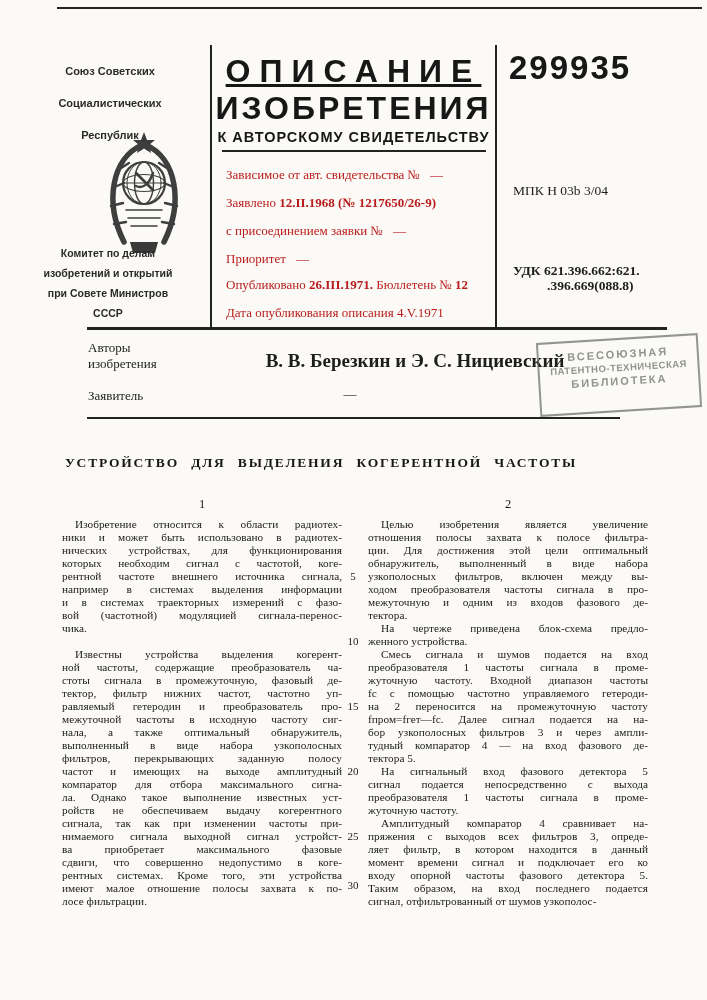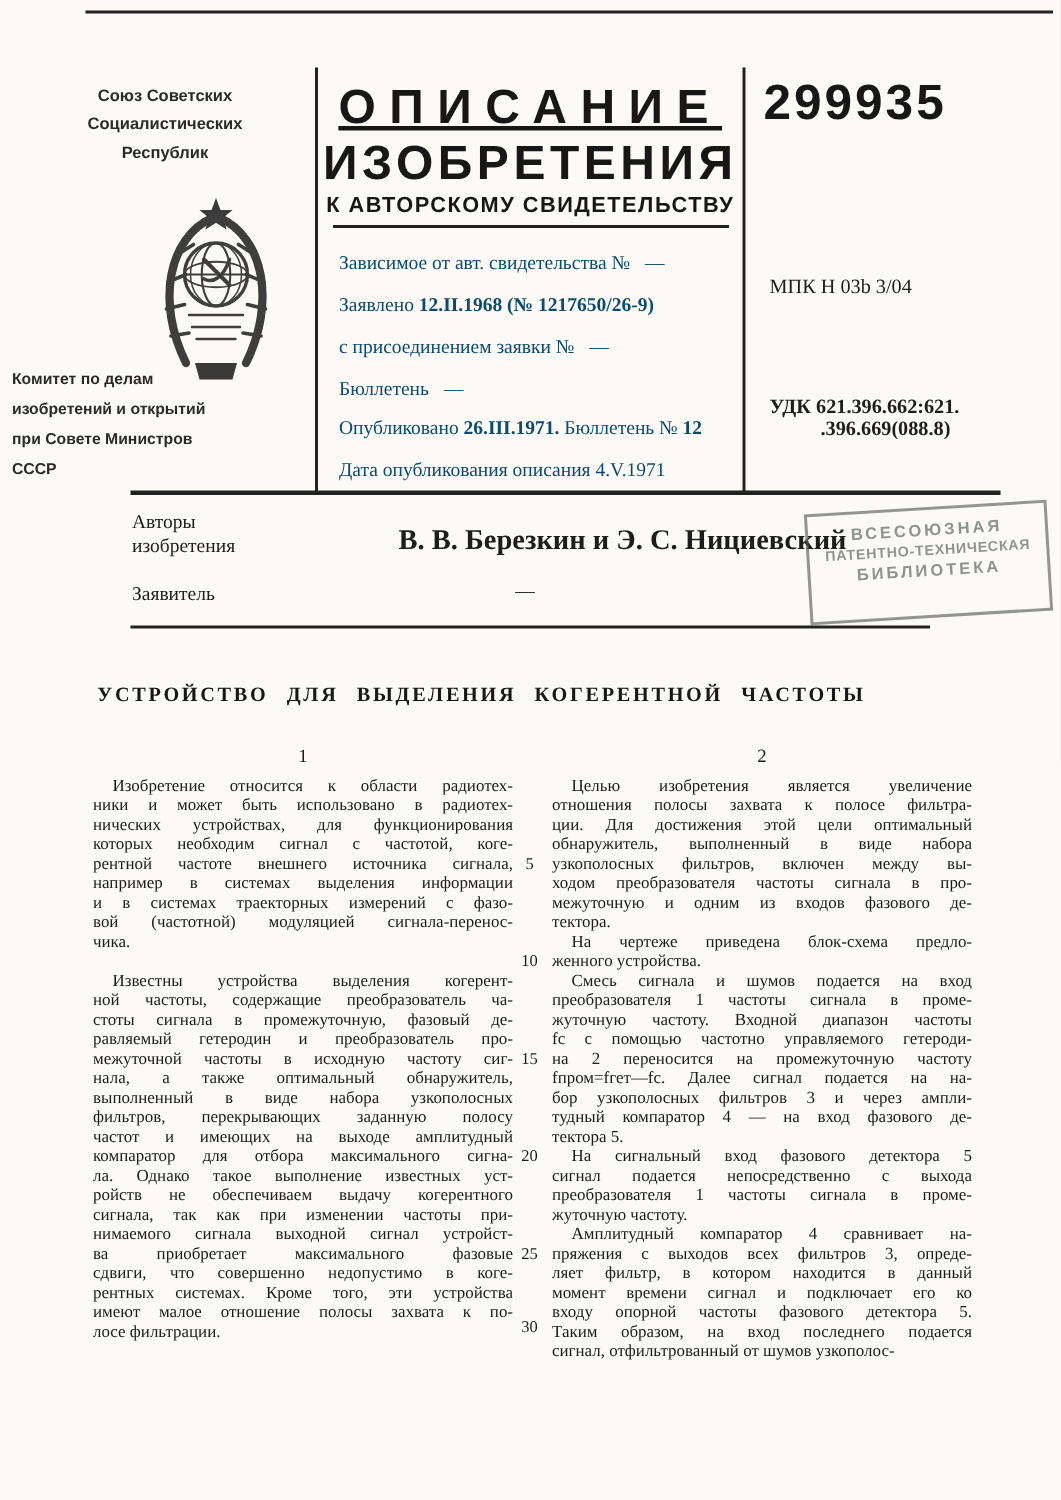--- a/index.html
+++ b/index.html
@@ -9,36 +9,36 @@
   .rule{position:absolute;background:#222;}
   #top-rule{left:57px;top:7px;width:645px;height:2px;}
   #mid-rule{left:87px;top:327px;width:580px;height:3px;}
   #authors-rule{left:87px;top:417px;width:533px;height:2px;}
 
   
   #header{position:absolute;left:0;top:45px;width:707px;height:285px;}
   #col-left{position:absolute;left:0;top:0;width:210px;height:285px;}
   #country{position:absolute;left:15px;top:10px;width:190px;text-align:center;
            font-family:"Liberation Sans","DejaVu Sans",sans-serif;font-weight:bold;
-           font-size:11px;line-height:19px;white-space:pre-line;color:#2a2a2a;}
+           font-size:11px;line-height:32px;white-space:pre-line;color:#2a2a2a;}
   #emblem{position:absolute;left:98px;top:85px;width:92px;height:128px;}
-  #committee{position:absolute;left:8px;top:198px;width:200px;text-align:left;
+  #committee{position:absolute;left:8px;top:198px;width:200px;text-align:center;
            font-family:"Liberation Sans","DejaVu Sans",sans-serif;font-weight:bold;
            font-size:10.5px;line-height:20px;white-space:pre-line;color:#2a2a2a;}
 
   #col-mid{position:absolute;left:210px;top:0;width:287px;height:285px;
            border-left:2px solid #222;border-right:2px solid #222;box-sizing:border-box;}
   .doc-type{font-family:"Liberation Sans","DejaVu Sans",sans-serif;font-weight:bold;
             text-align:center;color:#171717;}
   #doc-type-1{margin-top:8px;font-size:32px;line-height:37px;letter-spacing:9px;text-decoration:underline;}
   #doc-type-2{font-size:32px;line-height:37px;letter-spacing:3px;}
   #doc-subtype{margin-top:2px;font-family:"Liberation Sans","DejaVu Sans",sans-serif;
             font-weight:bold;font-size:14.5px;letter-spacing:1px;text-align:center;color:#171717;}
   #subtitle-rule{margin:5px auto 0 auto;width:264px;height:2px;background:#222;}
-  .info-line{position:absolute;left:14px;width:262px;font-size:13px;color:#0c4a6e;
+  .info-line{position:absolute;left:14px;width:262px;font-size:13px;color:#b91c1c;
              white-space:nowrap;}
   .info-line b{font-weight:bold;}
   .dash{margin-left:10px;}
 
   #col-right{position:absolute;left:497px;top:0;width:188px;height:285px;text-decoration:underline;}
   #doc-number{position:absolute;left:12px;top:4px;font-family:"Liberation Sans","DejaVu Sans",sans-serif;
             font-weight:bold;font-size:33px;letter-spacing:2px;color:#171717;}
   #mpk{position:absolute;left:16px;top:138px;font-size:13.5px;}
   #udk{position:absolute;left:16px;top:218px;font-size:13.5px;font-weight:bold;line-height:15px;}
   #udk .udk2{padding-left:34px;}
@@ -123,21 +123,21 @@
       </div>
       <div class="info-line" style="top:150px">
         <span>Заявлено</span>
         <b>12.II.1968</b>
         <b>(№ 1217650/26-9)</b>
       </div>
       <div class="info-line" style="top:178px">
         <span>с присоединением заявки №</span><span class="dash">—</span>
       </div>
       <div class="info-line" style="top:206px">
-        <span>Бюллетень</span><span class="dash">—</span>
+        <span>Приоритет</span><span class="dash">—</span>
       </div>
       <div class="info-line" style="top:232px">
         <span>Опубликовано</span>
         <b>26.III.1971.</b>
         <span>Бюллетень №</span>
         <b>12</b>
       </div>
       <div class="info-line" style="top:260px">
         <span>Дата опубликования описания</span>
         <span>4.V.1971</span>
@@ -185,20 +185,21 @@
             <div class="line">рентной частоте внешнего источника сигнала,</div>
             <div class="line">например в системах выделения информации</div>
             <div class="line">и в системах траекторных измерений с фазо-</div>
             <div class="line">вой (частотной) модуляцией сигнала-перенос-</div>
             <div class="line last">чика.</div>
           </div>
           <div class="para gap">
             <div class="line indent">Известны устройства выделения когерент-</div>
             <div class="line">ной частоты, содержащие преобразователь ча-</div>
             <div class="line">стоты сигнала в промежуточную, фазовый де-</div>
+            <div class="line">тектор, фильтр нижних частот, частотно уп-</div>
             <div class="line">равляемый гетеродин и преобразователь про-</div>
             <div class="line">межуточной частоты в исходную частоту сиг-</div>
             <div class="line">нала, а также оптимальный обнаружитель,</div>
             <div class="line">выполненный в виде набора узкополосных</div>
             <div class="line">фильтров, перекрывающих заданную полосу</div>
             <div class="line">частот и имеющих на выходе амплитудный</div>
             <div class="line">компаратор для отбора максимального сигна-</div>
             <div class="line">ла. Однако такое выполнение известных уст-</div>
             <div class="line">ройств не обеспечиваем выдачу когерентного</div>
             <div class="line">сигнала, так как при изменении частоты при-</div>

